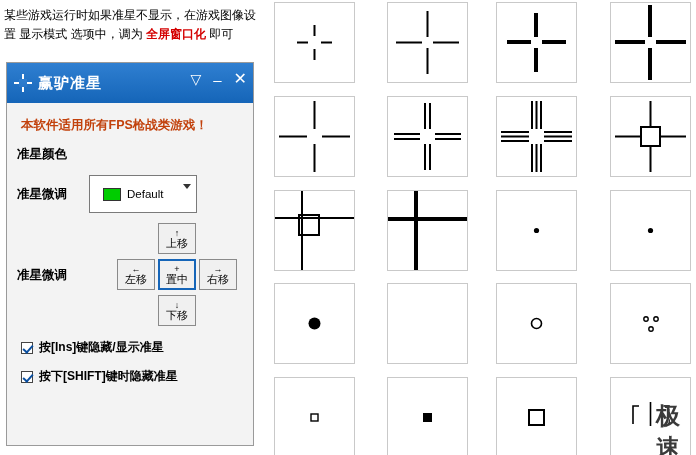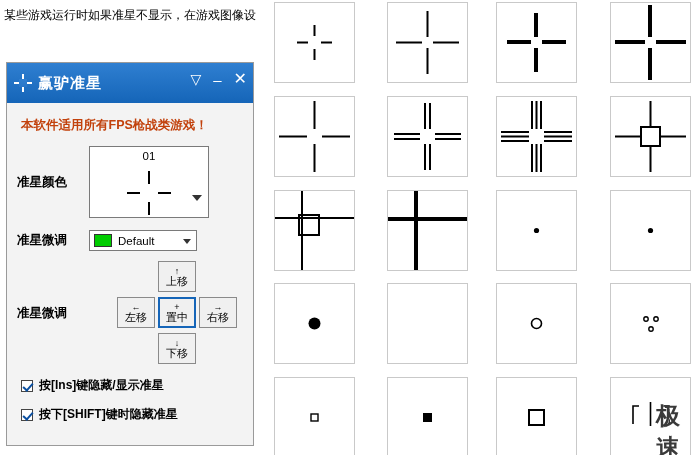--- a/index.html
+++ b/index.html
@@ -160,26 +160,27 @@
     width: 0; height: 0;
     border-left: 5px solid transparent;
     border-right: 5px solid transparent;
     border-top: 6px solid #333333;
   }
 
   
   .color-combo {
     position: relative;
     width: 108px;
-    height: 21px;
+    height: 38px;
     background: #ffffff;
     border: 1px solid #7a7a7a;
     box-sizing: border-box;
     display: flex;
     align-items: center;
+    padding-left: 9px;
   }
   .swatch {
     width: 18px;
     height: 13px;
     background: #00cc00;
     border: 1px solid #333333;
     margin-left: 4px;
     box-sizing: border-box;
   }
   .color-name {
@@ -296,20 +297,23 @@
     text-shadow: 0 1px 0 #ffffff;
   }
 </style>
 </head>
 <body>
 
 <div id="root">
 
   <div class="note">
     <div>某些游戏运行时如果准星不显示，在游戏图像设</div>
+    <div>
+      <span>置 显示模式 选项中，调为 </span><span class="hl">全屏窗口化</span><span> 即可</span>
+    </div>
   </div>
 
   <div class="window">
 
     <div class="titlebar">
       <div class="title-icon">
         <div class="h"></div>
           <div class="v"></div>
           <div class="gap"></div>
       </div>
@@ -318,30 +322,20 @@
         <span class="tbtn pin">▽</span>
         <span class="tbtn min">–</span>
         <span class="tbtn close">✕</span>
       </div>
     </div>
 
     <div class="subtitle">本软件适用所有FPS枪战类游戏！</div>
 
     <div class="row">
       <div class="row-label">准星颜色</div>
-      <div class="shape-box">
-        <div class="shape-num">01</div>
-        <div class="cross-preview">
-          <i class="cp-l"></i>
-            <i class="cp-r"></i>
-            <i class="cp-t"></i>
-            <i class="cp-b"></i>
-        </div>
-        <div class="shape-arrow"></div>
-      </div>
     </div>
 
     <div class="row">
       <div class="row-label">准星微调</div>
       <div class="color-combo">
         <div class="swatch"></div>
         <div class="color-name">Default</div>
         <div class="combo-arrow"></div>
       </div>
     </div>

